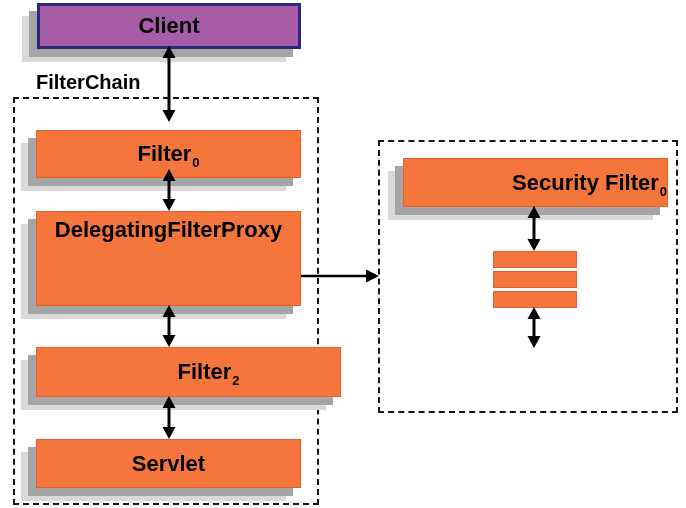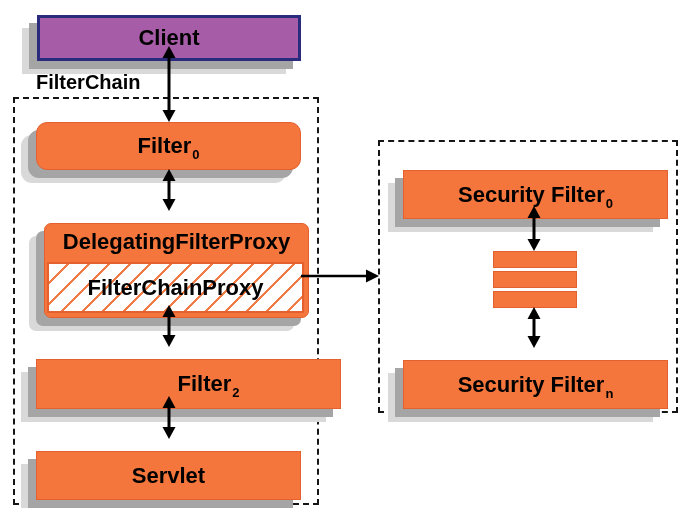--- a/index.html
+++ b/index.html
@@ -14,21 +14,21 @@
   .section-label{
     position:absolute;font-size:20px;font-weight:bold;white-space:nowrap;color:var(--ink);margin-left:29px;
   }
   .dashed{
     position:absolute;border:2px dashed var(--dash);background:transparent;
   }
   .obox{
     position:absolute;background:var(--orange);border:1px solid var(--orange-border);
     box-shadow:-8px 8px 0 var(--shadow-dark), -15px 13px 0 var(--shadow-light);
     display:flex;align-items:center;justify-content:center;
-    font-size:22px;font-weight:bold;color:var(--ink);margin-top:12px;
+    font-size:22px;font-weight:bold;color:var(--ink);
   }
   .client{background:var(--purple);border:3px solid var(--purple-border);}
   .dfp{flex-direction:column;justify-content:flex-start;align-items:center;}
   .dfp-label{margin-top:5px;font-size:22px;font-weight:bold;}
   .hatch{
     position:absolute;left:2px;right:4px;top:38px;bottom:4px;
     background:repeating-linear-gradient(135deg,#ffffff 0 12.5px,var(--hatch) 12.5px 14.5px);
     border:2px solid var(--orange-border);
     display:flex;align-items:center;justify-content:center;
     font-size:22px;font-weight:bold;color:var(--ink);
@@ -47,50 +47,44 @@
 
   <div class="dashed" style="left:13px;top:97px;width:302px;height:404px;"></div>
   <div class="dashed" style="left:378px;top:140px;width:296px;height:269px;"></div>
 
   <div class="section-label" style="left:7px;top:71px;">FilterChain</div>
 
   <div class="obox client" style="left:37px;top:3px;width:258px;height:40px;">
     <span>Client</span>
   </div>
 
-  <div class="obox" style="left:36px;top:110px;width:263px;height:46px;border-radius:11px;">
+  <div class="obox" style="left:36px;top:130px;width:263px;height:46px;">
     <span><span>Filter</span><span class="sub">0</span></span>
   </div>
 
-  <div class="obox dfp" style="left:44px;top:211px;width:263px;height:93px;border-radius:7px;">
+  <div class="obox dfp" style="left:36px;top:211px;width:263px;height:93px;">
     <div class="dfp-label">DelegatingFilterProxy</div>
-    <div class="hatch">
-      <span>FilterChainProxy</span>
-    </div>
   </div>
 
   <div class="obox" style="left:36px;top:347px;width:263px;height:48px;padding-left:40px;">
     <span><span>Filter</span><span class="sub">2</span></span>
   </div>
 
   <div class="obox" style="left:36px;top:439px;width:263px;height:47px;">
     <span>Servlet</span>
   </div>
 
-  <div class="obox" style="left:403px;top:158px;width:263px;height:47px;">
+  <div class="obox" style="left:403px;top:158px;width:263px;height:47px;justify-content:flex-end;">
     <span><span>Security Filter</span><span class="sub">0</span></span>
   </div>
 
   <div class="bar" style="top:251px;"></div>
   <div class="bar" style="top:271px;"></div>
   <div class="bar" style="top:291px;"></div>
 
-  <div class="obox" style="left:403px;top:348px;width:263px;height:47px;">
-    <span><span>Security Filter</span><span class="sub">n</span></span>
-  </div>
 
   <svg id="arrow-layer" width="686" height="508" viewBox="0 0 686 508">
     <g fill="#000" stroke="#000">
       <line x1="169" y1="58" x2="169" y2="113" stroke-width="3"></line>
       <polygon points="169,46 162.5,58 175.5,58" stroke="none"></polygon>
       <polygon points="169,122 162.5,110 175.5,110" stroke="none"></polygon>
     </g>
     <g fill="#000" stroke="#000">
       <line x1="169" y1="177" x2="169" y2="204" stroke-width="3"></line>
       <polygon points="169,169 162.5,181 175.5,181" stroke="none"></polygon>

